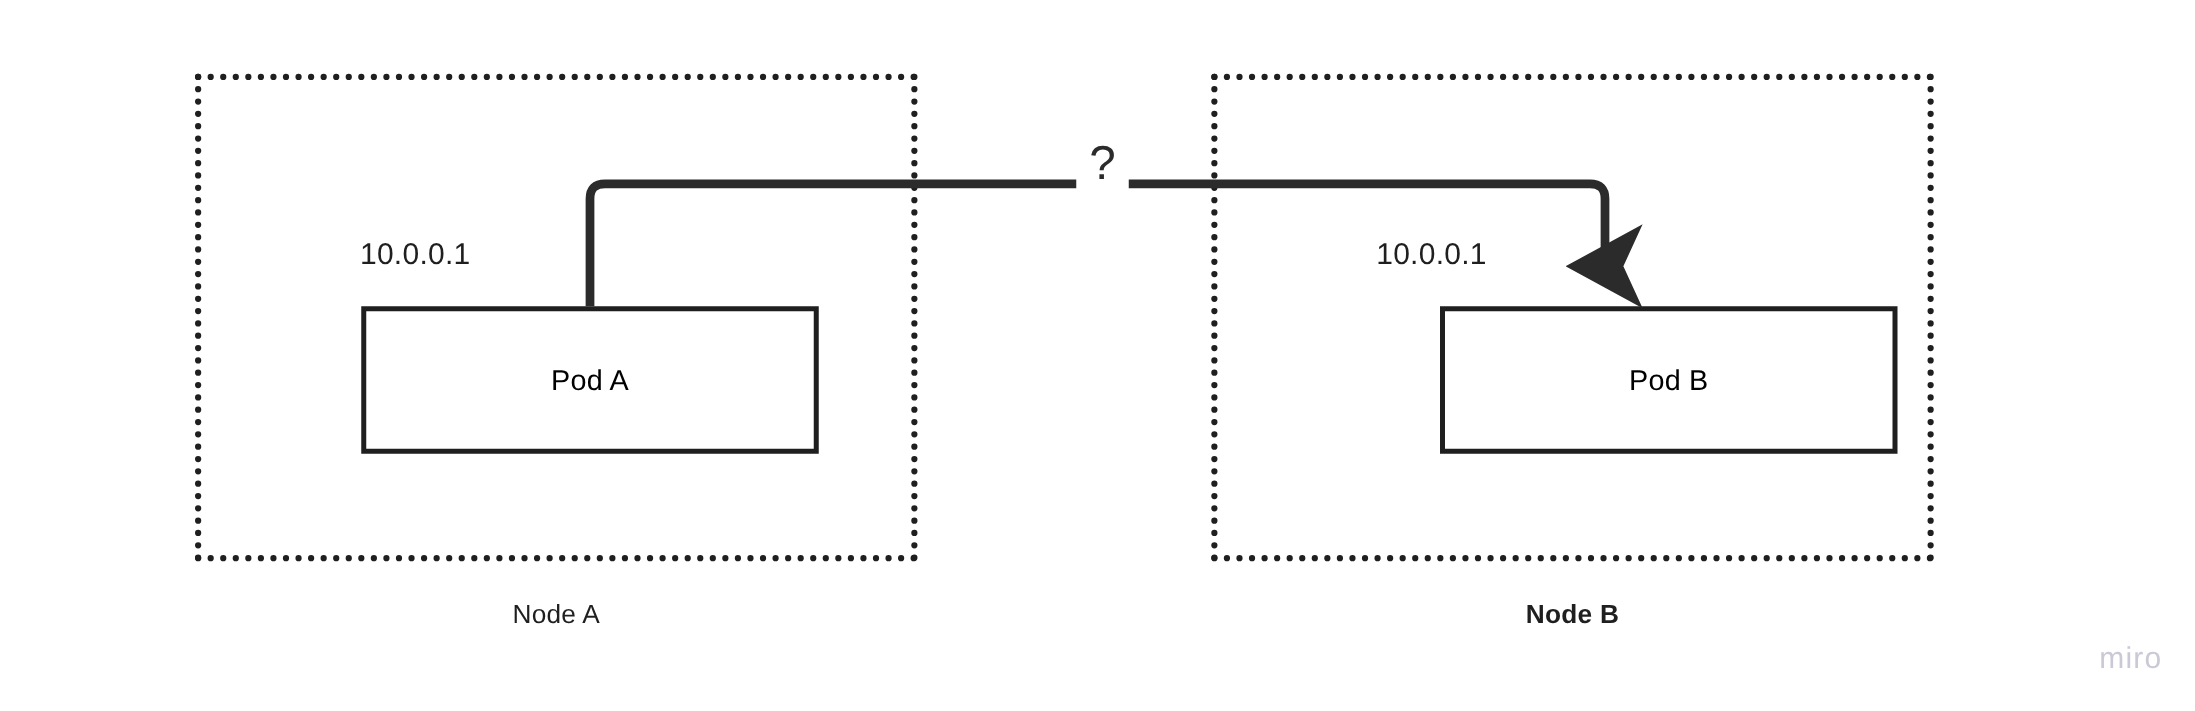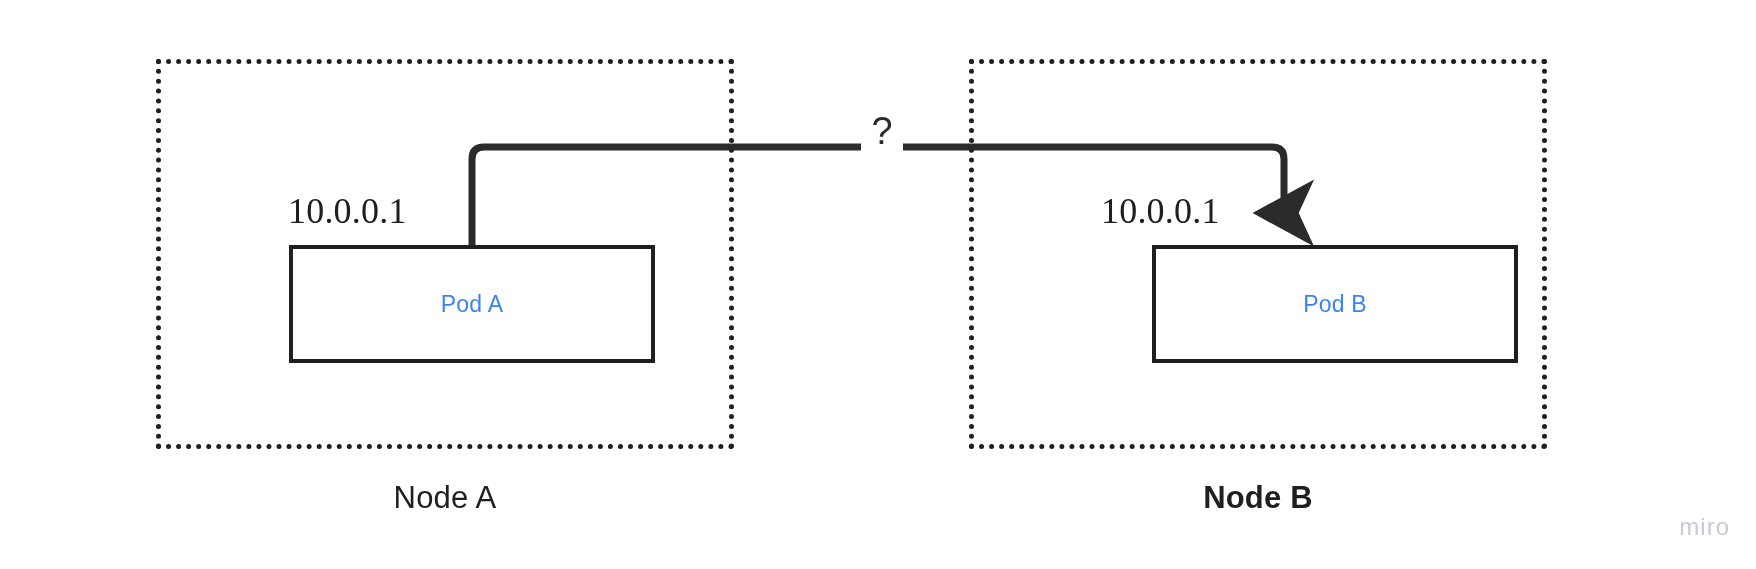--- a/index.html
+++ b/index.html
@@ -24,21 +24,21 @@
     box-sizing: border-box;
     border: 5px dotted #1f1f1f;
     background: transparent;
   }
   #node-a-box { left: 156px; top: 59px; width: 578px; height: 390px; }
   #node-b-box { left: 969px; top: 59px; width: 578px; height: 390px; }
 
   
   .node-caption {
     position: absolute;
-    font-size: 31px;
+    font-size: 21px;
     color: #1f1f1f;
     text-align: center;
     white-space: nowrap;
     letter-spacing: 0.2px;
   }
   #node-a-caption { left: 156px; top: 480px; width: 578px; }
   #node-b-caption { left: 969px; top: 480px; width: 578px; font-weight: bold; }
 
   
   .pod-box {
@@ -47,32 +47,31 @@
     border: 4px solid #1f1f1f;
     background: #ffffff;
     display: flex;
     align-items: center;
     justify-content: center;
   }
   #pod-a-box { left: 289px; top: 245px; width: 366px; height: 118px; }
   #pod-b-box { left: 1152px; top: 245px; width: 366px; height: 118px; }
   .pod-label {
     font-size: 23px;
-    color: #3b82f6;
+    color: #000000;
     letter-spacing: 0.2px;
   }
 
   
   .ip-label {
     position: absolute;
-    font-size: 36px;
+    font-size: 24px;
     color: #1f1f1f;
     white-space: nowrap;
     letter-spacing: 0.2px;
-    font-family: Liberation Serif, serif;
   }
   #pod-a-ip { left: 288px; top: 190px; }
   #pod-b-ip { left: 1101px; top: 190px; }
 
   
   #connector-layer {
     position: absolute;
     left: 0; top: 0;
     width: 1756px;
     height: 569px;

